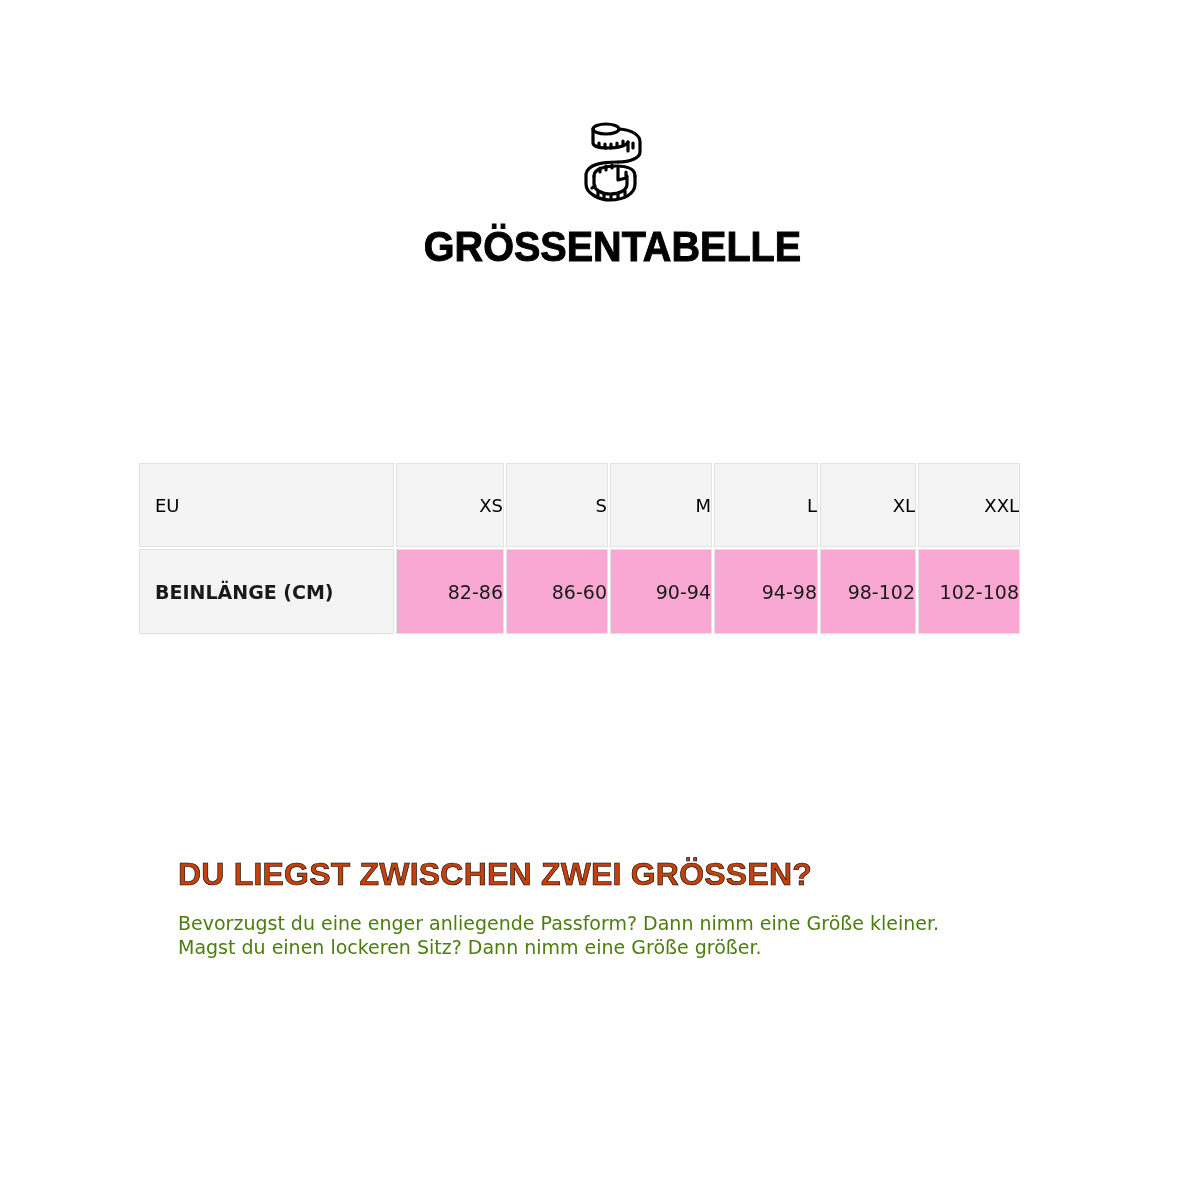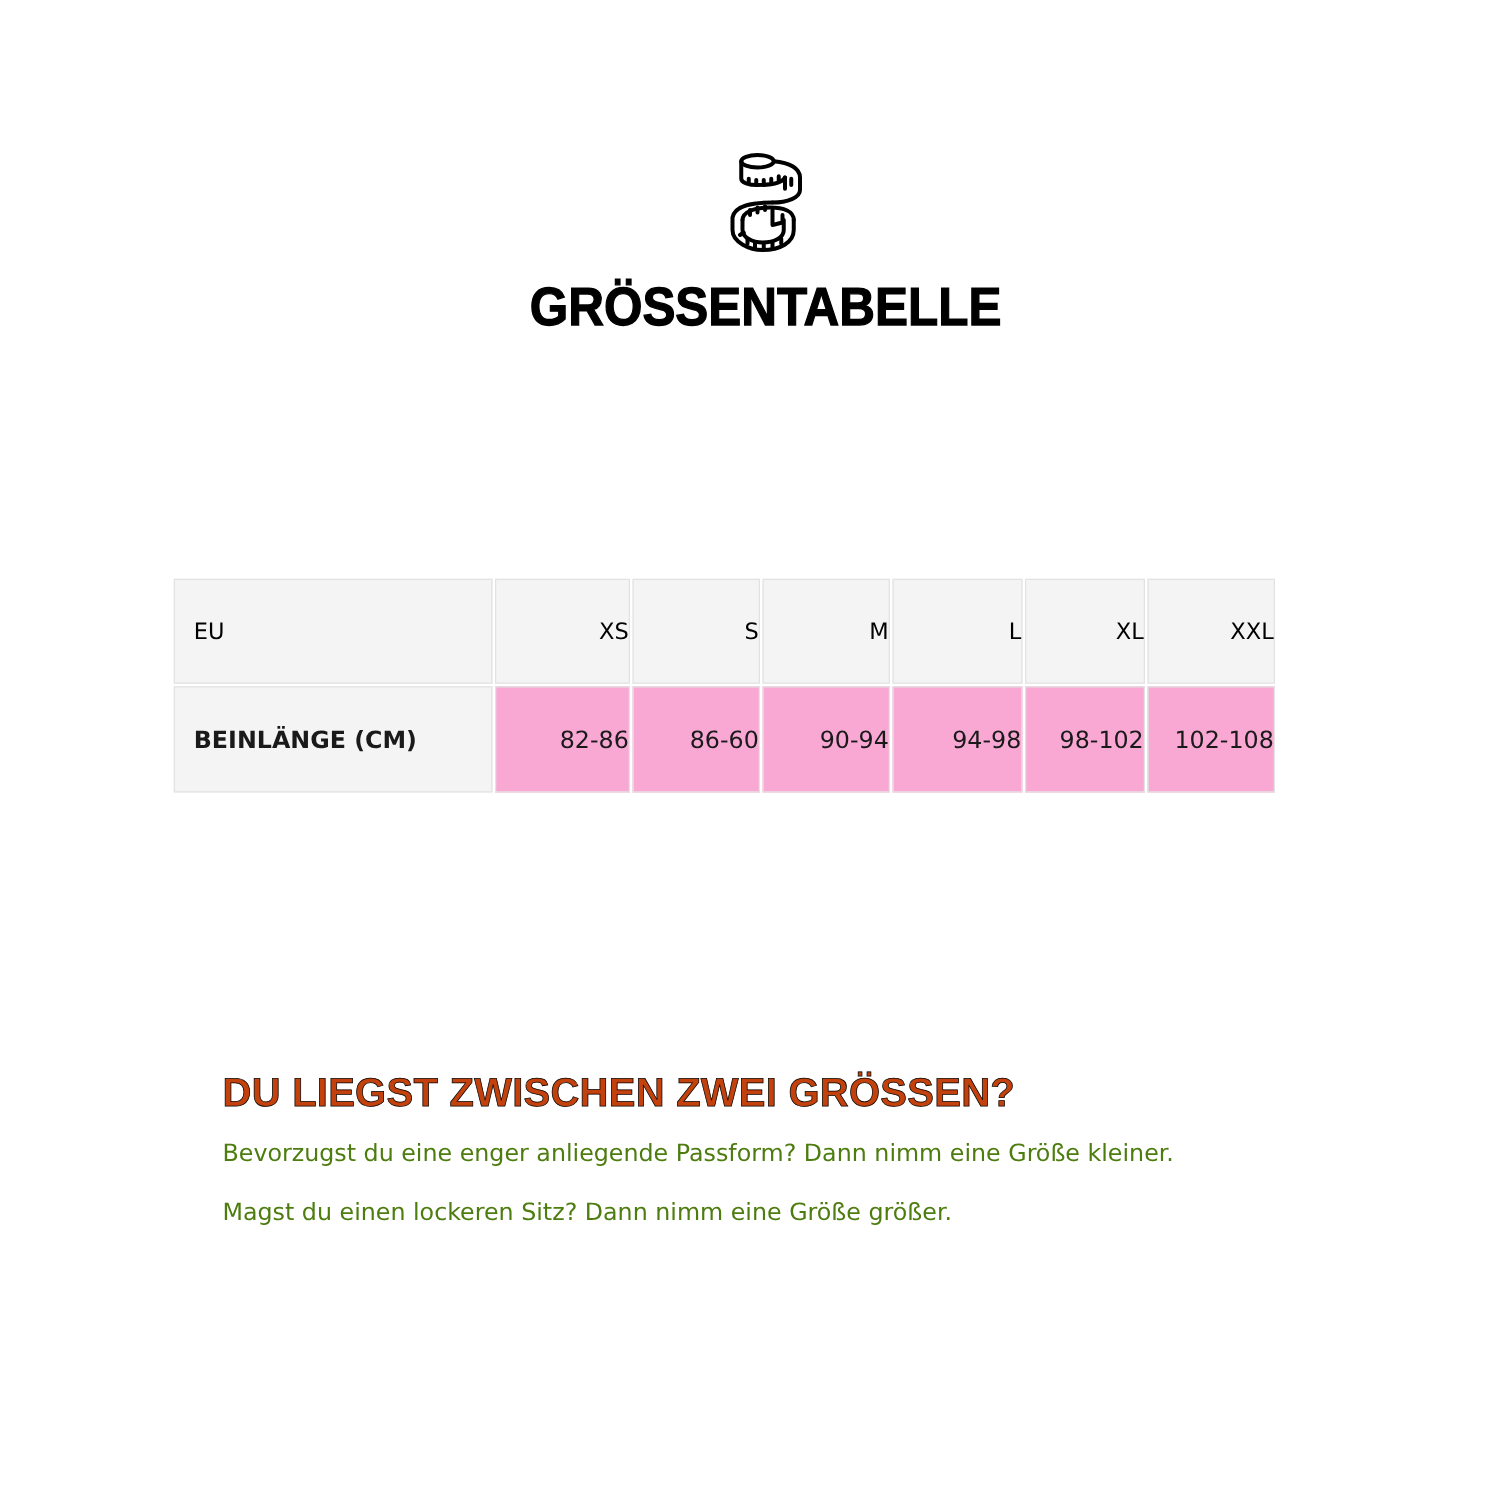--- a/index.html
+++ b/index.html
@@ -94,21 +94,21 @@
     letter-spacing: 0.2px;
   }
   .faq-line {
     position: absolute;
     left: 178px;
     font-size: 19px;
     color: #4d7c0f;
     font-family: "DejaVu Sans", "Liberation Sans", sans-serif;
   }
   .faq-line.l1 { top: 912px; }
-  .faq-line.l2 { top: 959px; }
+  .faq-line.l2 { top: 936px; }
 </style>
 </head>
 <body>
 
 <div class="icon-wrap">
   <svg width="64" height="86" viewBox="0 0 64 86" fill="none" stroke="#000" stroke-width="3.2" stroke-linecap="round" stroke-linejoin="round">
 
     <ellipse cx="26" cy="11" rx="13" ry="5"></ellipse>
 
     <path d="M13 11 L13 25 C13 28 19 30 26 30"></path>

